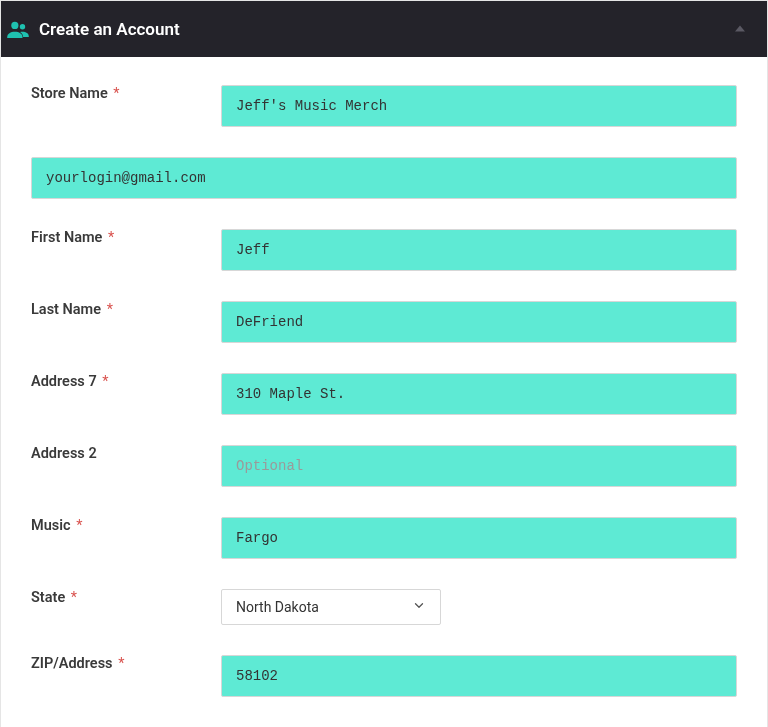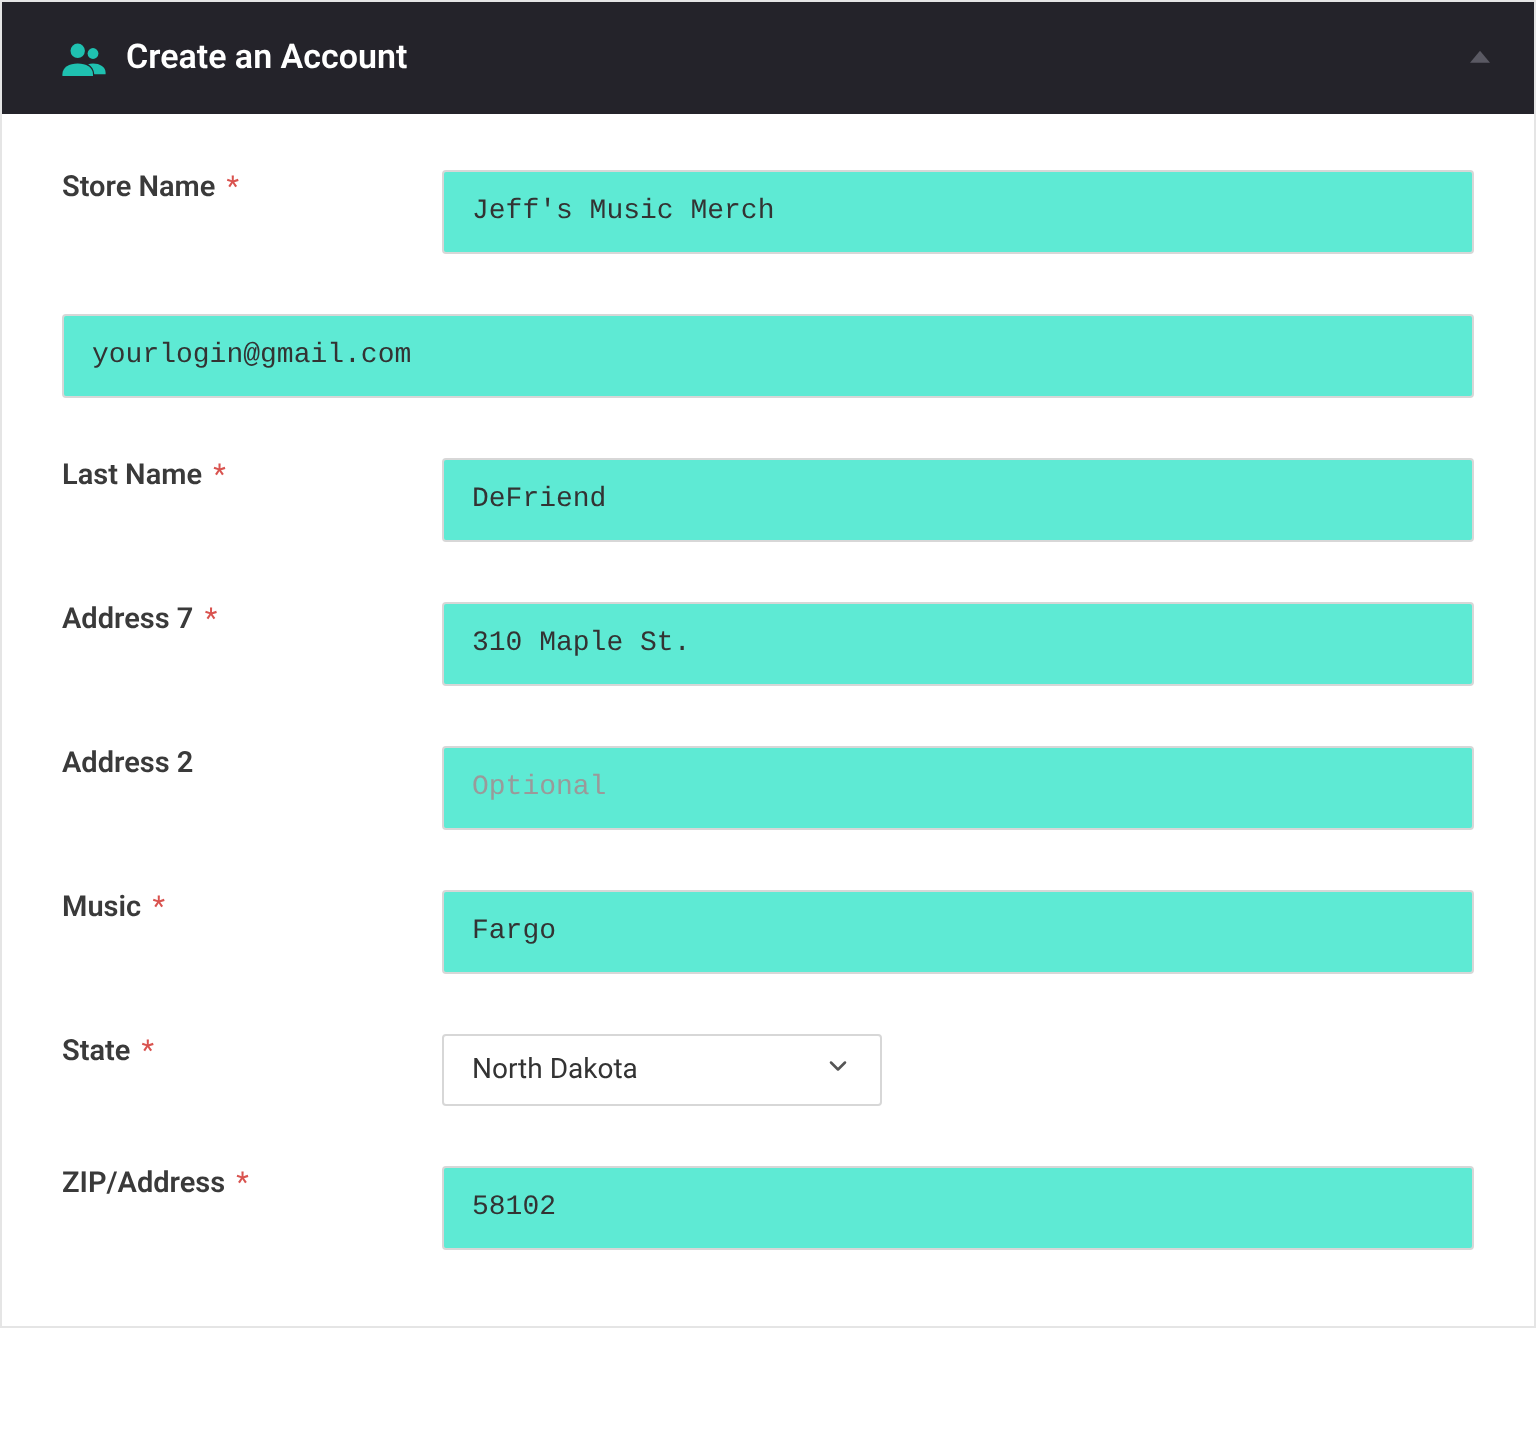--- a/index.html
+++ b/index.html
@@ -14,21 +14,21 @@
   .container {
     width: 768px;
     background: #fff;
     border: 1px solid #e5e5e5;
   }
   .header {
     background: #24232a;
     color: #fff;
     display: flex;
     align-items: center;
-    padding: 18px 30px;
+    padding: 18px 6px;
     position: relative;
   }
   .header-icon {
     display: inline-flex;
     margin-right: 10px;
     color: #1fc1b0;
   }
   .header-title {
     font-size: 17px;
     font-weight: 600;
@@ -135,20 +135,29 @@
         <input class="text-input" type="text" value="Jeff's Music Merch" style="">
       </div>
     </div>
 
     <div class="row">
       <div class="field-cell">
         <input class="text-input" type="text" value="yourlogin@gmail.com" style="">
       </div>
     </div>
 
+    <div class="row">
+      <div class="label-cell">
+        <span>First Name</span>
+        <span class="req">*</span>
+      </div>
+      <div class="field-cell">
+        <input class="text-input" type="text" value="Jeff" style="">
+      </div>
+    </div>
 
     <div class="row">
       <div class="label-cell">
         <span>Last Name</span>
         <span class="req">*</span>
       </div>
       <div class="field-cell">
         <input class="text-input" type="text" value="DeFriend" style="">
       </div>
     </div>

